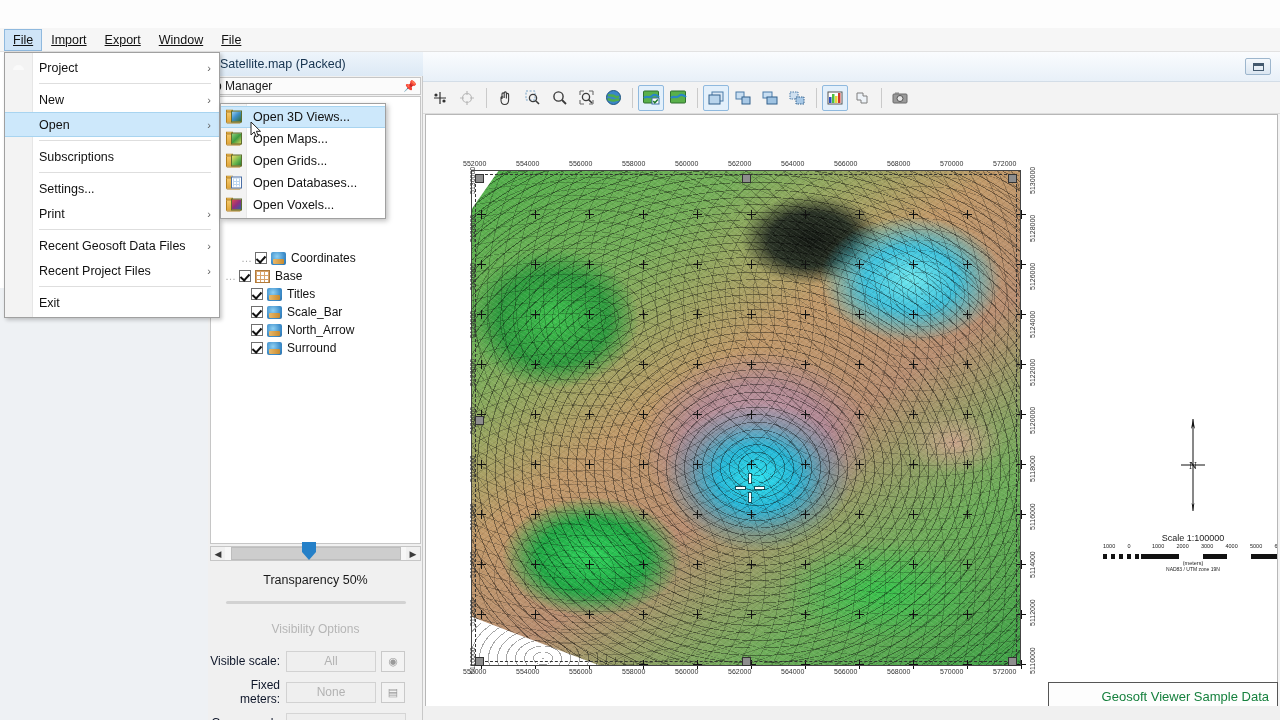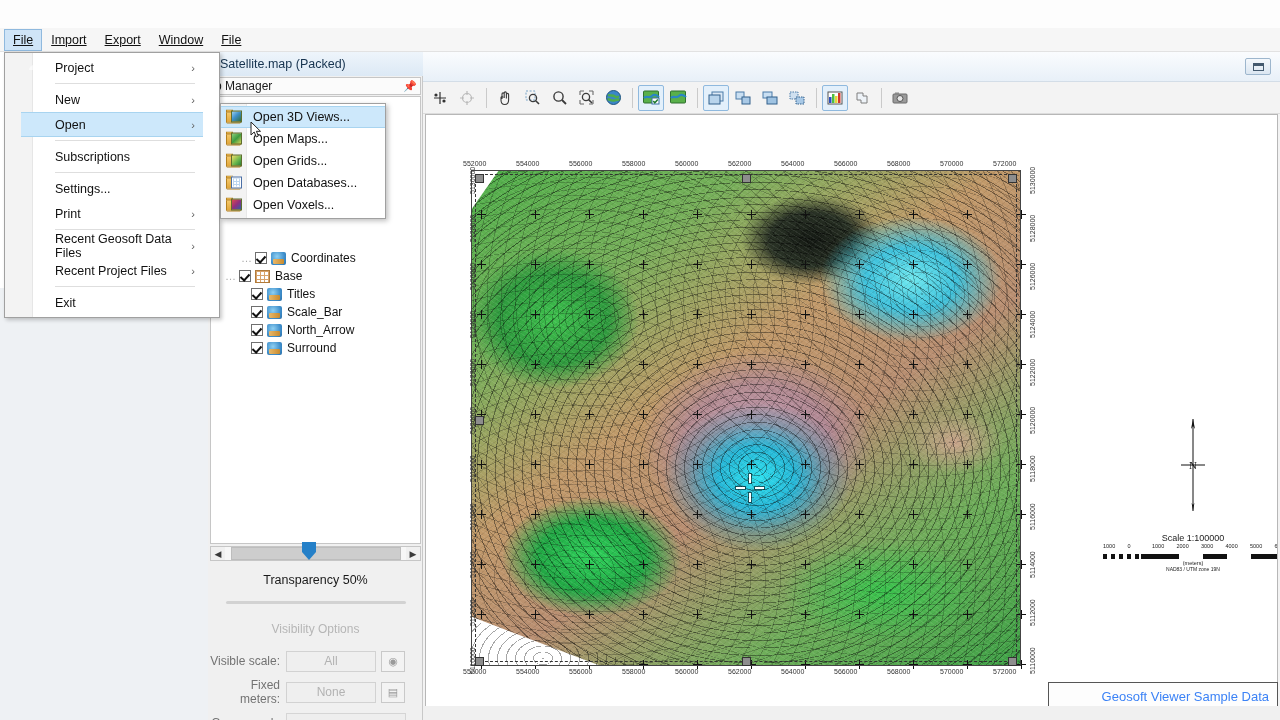--- a/index.html
+++ b/index.html
@@ -59,21 +59,21 @@
     padding: 2px 8px;
   }
   .menu-item u { text-decoration: underline; margin-top: 11px; }
 
   
   .dropdown {
     position: absolute; left: 4px; top: 52px; width: 216px;
     background: #ffffff;
     border: 1px solid #a0a0a0;
     box-shadow: 2px 2px 4px rgba(0,0,0,0.22);
-    padding: 2px 16px;
+    padding: 2px 0;
     z-index: 40;
   }
   .dropdown .gutter {
     position: absolute; left: 0; top: 0; width: 28px; height: 100%;
     background: #f3f3f3;
     border-right: 1px solid #e6e6e6;
   }
   .dd-row {
     position: relative; height: 25px; display: flex; align-items: center;
     padding-left: 34px; padding-right: 8px; font-size: 12.5px; color: #111;
@@ -257,21 +257,21 @@
     position: absolute; left: 302px; top: 542px; width: 14px; height: 18px; z-index: 5;
   }
   .vis-opts {
     position: absolute; left: 0; top: 570px; width: 215px;
     text-align: center; font-size: 12px; color: #b6b6b6;
   }
   .field-row {
     position: absolute; left: 0; width: 215px; height: 24px; display: flex; align-items: center;
   }
   .field-label {
-    width: 78px; text-align: right; padding-right: 6px; font-size: 12px; color: #737373;
+    width: 78px; text-align: right; padding-right: 6px; font-size: 12px; color: #0f172a;
   }
   .field-box {
     width: 90px; height: 21px; background: #efefef; border: 1px solid #d2d2d2;
     color: #b2b2b2; font-size: 12px; display: flex; align-items: center; justify-content: center;
   }
   .field-btn {
     width: 24px; height: 21px; margin-left: 5px; background: #f3f3f3;
     border: 1px solid #c9c9c9; display:flex; align-items:center; justify-content:center;
     font-size: 11px; color: #9a9a9a;
   }
@@ -396,21 +396,21 @@
     height: 5px; margin-top: 1px; position: relative;
     background: #111;
   }
   .scale-sub { text-align: center; font-size: 5.5px; color: #222; margin-top: 1px; }
   .scale-sub2 { text-align: center; font-size: 5px; color: #222; }
 
   .sample-label {
     position: absolute; left: 1048px; top: 682px; width: 230px; height: 28px;
     background: #fdfdfd; border: 1px solid #555;
     display: flex; align-items: center; justify-content: flex-end;
-    padding-right: 8px; font-size: 13px; color: #3b82f6;
+    padding-right: 8px; font-size: 13px; color: #15803d;
   }
 
   .crosshair { position: absolute; left: 736px; top: 474px; width: 28px; height: 28px; }
   .crosshair i { position: absolute; background: #fff; box-shadow: 0 0 0 1px rgba(0,0,0,0.55); }
   .ch-v1 { left: 13px; top: 0; width: 2px; height: 9px; }
   .ch-v2 { left: 13px; top: 19px; width: 2px; height: 9px; }
   .ch-h1 { left: 0; top: 13px; width: 9px; height: 2px; }
   .ch-h2 { left: 19px; top: 13px; width: 9px; height: 2px; }
 
   .bottom-strip {

